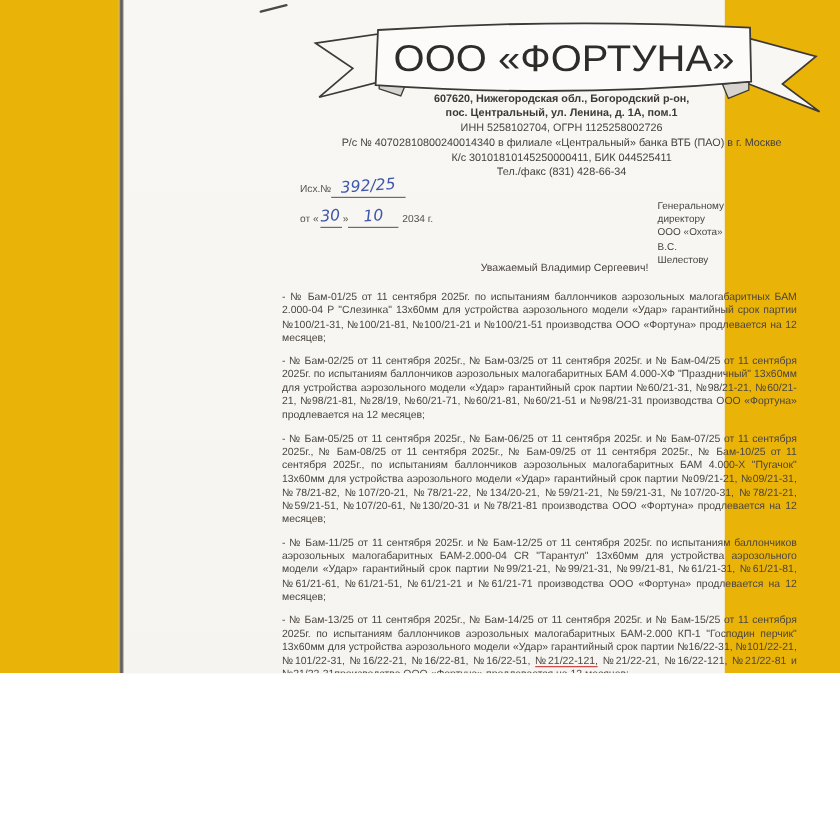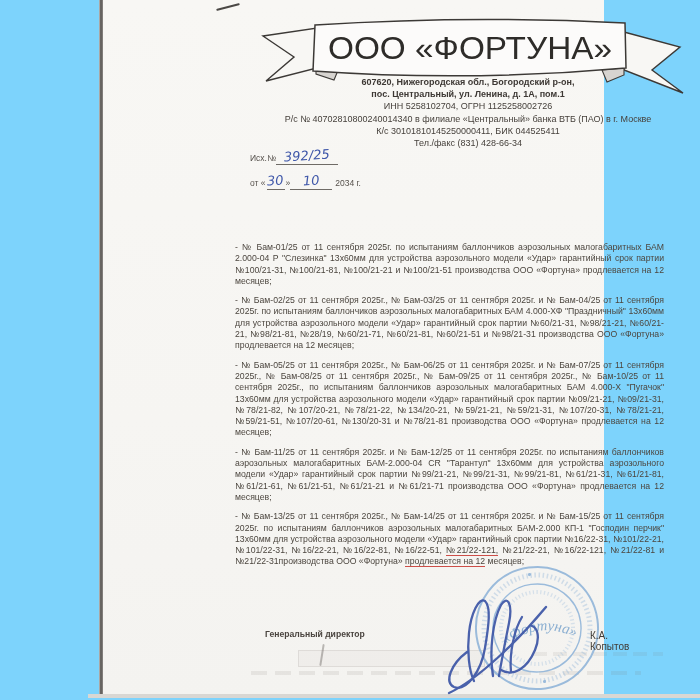--- a/index.html
+++ b/index.html
@@ -1,16 +1,16 @@
 <!DOCTYPE html>
 <html><head>
 <meta charset="utf-8">
 <style>
   html,body{margin:0;padding:0;background:#ffffff;}
-  #screen{position:relative;width:700px;height:700px;background:#7dd3fc;overflow:hidden;
+  #screen{position:relative;width:700px;height:561px;background:#eab308;overflow:hidden;
           font-family:"Liberation Sans",sans-serif;}
   
   .paper{position:absolute;left:103px;top:0;width:501px;height:697px;
          background:linear-gradient(180deg,#f8f7f4 0%,#f6f5f2 60%,#f4f3f0 100%);}
   .edge-line{position:absolute;left:99px;top:0;width:4px;height:696px;
          background:linear-gradient(90deg,#c9c7c4 0%,#55524f 45%,#8d8a87 100%);}
   .bottom-edge{position:absolute;left:88px;top:694px;width:612px;height:4px;background:#d9d7d3;}
   .pen-mark{position:absolute;left:113px;top:6px;width:24px;height:2px;background:#4b4845;
          transform:rotate(-14deg);border-radius:2px;}
   .pen-mark2{position:absolute;left:218px;top:644px;width:2px;height:22px;background:rgba(95,90,85,.4);
@@ -92,21 +92,27 @@
         <div class="addr-line">Р/с № 40702810800240014340 в филиале «Центральный» банка ВТБ (ПАО) в г. Москве</div>
         <div class="addr-line">К/с 30101810145250000411, БИК 044525411</div>
         <div class="addr-line">Тел./факс (831) 428-66-34</div>
       </div>
 
     <div class="ref">
       <div class="ref-row"><span>Исх.№</span><span class="blank b1"><span class="hw">392/25</span></span></div>
       <div class="ref-row"><span>от «</span><span class="blank b2"><span class="hw">30</span></span><span>»</span><span class="blank b3"><span class="hw">10</span></span><span>2034 г.</span></div>
     </div>
 
+    <div class="addressee">
+        <div>Генеральному директору</div>
+        <div>ООО «Охота»</div>
+        <div>В.С. Шелестову</div>
+      </div>
 
+    <div class="salutation">Уважаемый Владимир Сергеевич!</div>
 
     <div class="body-text">
         <p class=""><span>- № Бам-01/25 от 11 сентября 2025г. по испытаниям баллончиков аэрозольных малогабаритных БАМ 2.000-04 Р "Слезинка" 13х60мм для устройства аэрозольного модели «Удар» гарантийный срок партии №100/21-31, №100/21-81, №100/21-21 и №100/21-51 производства ООО «Фортуна» продлевается на 12 месяцев;</span></p>
         <p class=""><span>- № Бам-02/25 от 11 сентября 2025г., № Бам-03/25 от 11 сентября 2025г. и № Бам-04/25 от 11 сентября 2025г. по испытаниям баллончиков аэрозольных малогабаритных БАМ 4.000-ХФ "Праздничный" 13х60мм для устройства аэрозольного модели «Удар» гарантийный срок партии №60/21-31, №98/21-21, №60/21-21, №98/21-81, №28/19, №60/21-71, №60/21-81, №60/21-51 и №98/21-31 производства ООО «Фортуна» продлевается на 12 месяцев;</span></p>
         <p class=""><span>- № Бам-05/25 от 11 сентября 2025г., № Бам-06/25 от 11 сентября 2025г. и № Бам-07/25 от 11 сентября 2025г., № Бам-08/25 от 11 сентября 2025г., № Бам-09/25 от 11 сентября 2025г., № Бам-10/25 от 11 сентября 2025г., по испытаниям баллончиков аэрозольных малогабаритных БАМ 4.000-Х "Пугачок" 13х60мм для устройства аэрозольного модели «Удар» гарантийный срок партии №09/21-21, №09/21-31, №78/21-82, №107/20-21, №78/21-22, №134/20-21, №59/21-21, №59/21-31, №107/20-31, №78/21-21, №59/21-51, №107/20-61, №130/20-31 и №78/21-81 производства ООО «Фортуна» продлевается на 12 месяцев;</span></p>
         <p class=""><span>- № Бам-11/25 от 11 сентября 2025г. и № Бам-12/25 от 11 сентября 2025г. по испытаниям баллончиков аэрозольных малогабаритных БАМ-2.000-04 CR "Тарантул" 13х60мм для устройства аэрозольного модели «Удар» гарантийный срок партии №99/21-21, №99/21-31, №99/21-81, №61/21-31, №61/21-81, №61/21-61, №61/21-51, №61/21-21 и №61/21-71 производства ООО «Фортуна» продлевается на 12 месяцев;</span></p>
         <p class=""><span>- № Бам-13/25 от 11 сентября 2025г., № Бам-14/25 от 11 сентября 2025г. и № Бам-15/25 от 11 сентября 2025г. по испытаниям баллончиков аэрозольных малогабаритных БАМ-2.000 КП-1 "Господин перчик" 13х60мм для устройства аэрозольного модели «Удар» гарантийный срок партии №16/22-31, №101/22-21, №101/22-31, №16/22-21, №16/22-81, №16/22-51, </span><span class="red-underline">№21/22-121,</span><span> №21/22-21, №16/22-121, №21/22-81 и №21/22-31производства ООО «Фортуна» </span><span class="red-underline">продлевается на 12</span><span> месяцев;</span></p>
       </div>
 
     <div class="signoff-title">Генеральный директор</div>

